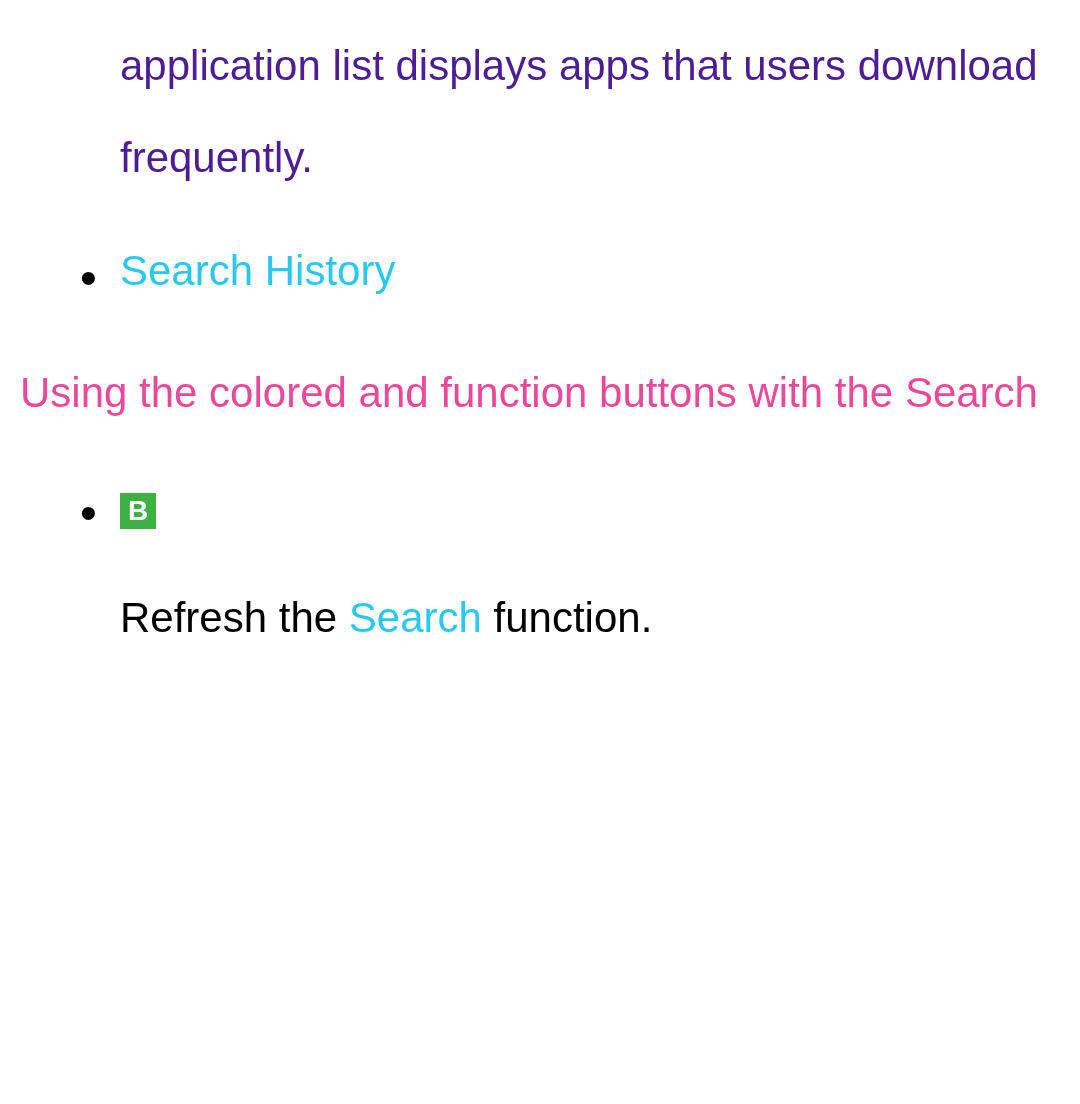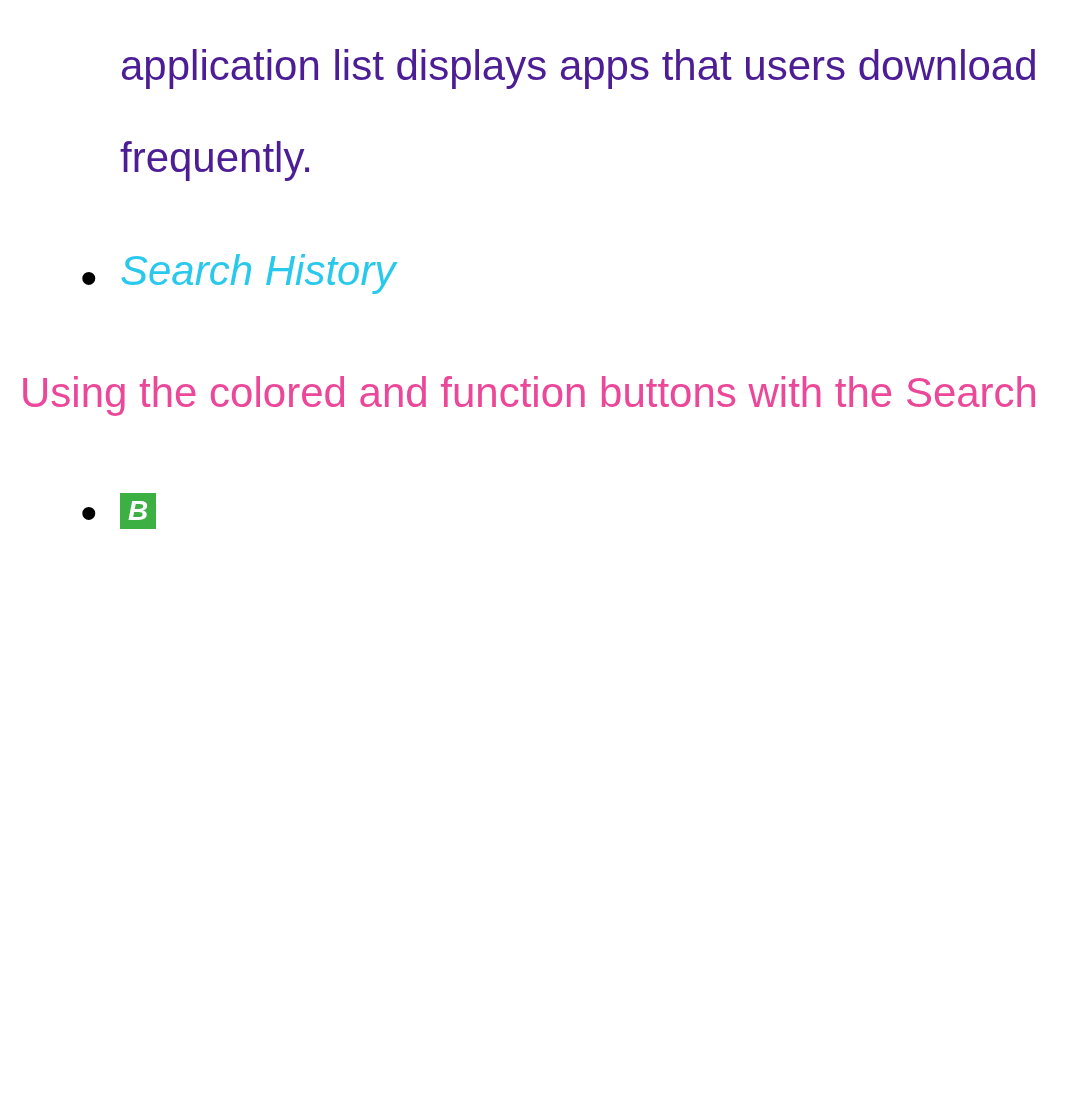--- a/index.html
+++ b/index.html
@@ -16,21 +16,20 @@
       padding: 20px;
       width: 1080px;
     }
     .body-text {
       color: #4c1d95;
       margin-left: 100px;
     }
     ul {
       list-style: none;
       padding-left: 0;
-      font-style: italic;
     }
     li {
       position: relative;
       padding-left: 100px;
       margin-top: 20px;
     }
     li::before {
       content: "•";
       position: absolute;
       left: 60px;
@@ -91,14 +90,17 @@
   </li>
 </ul>
 
 <div class="section-heading">Using the colored and function buttons with the Search</div>
 
 <ul>
   <li>
     <span class="icon-label-row">
       <span class="icon-badge">B</span>
     </span>
+    <div class="item-desc">
+      <span>Refresh the </span><span class="inline-link">Search</span><span> function.</span>
+    </div>
   </li>
 </ul>
 
 </body></html>

